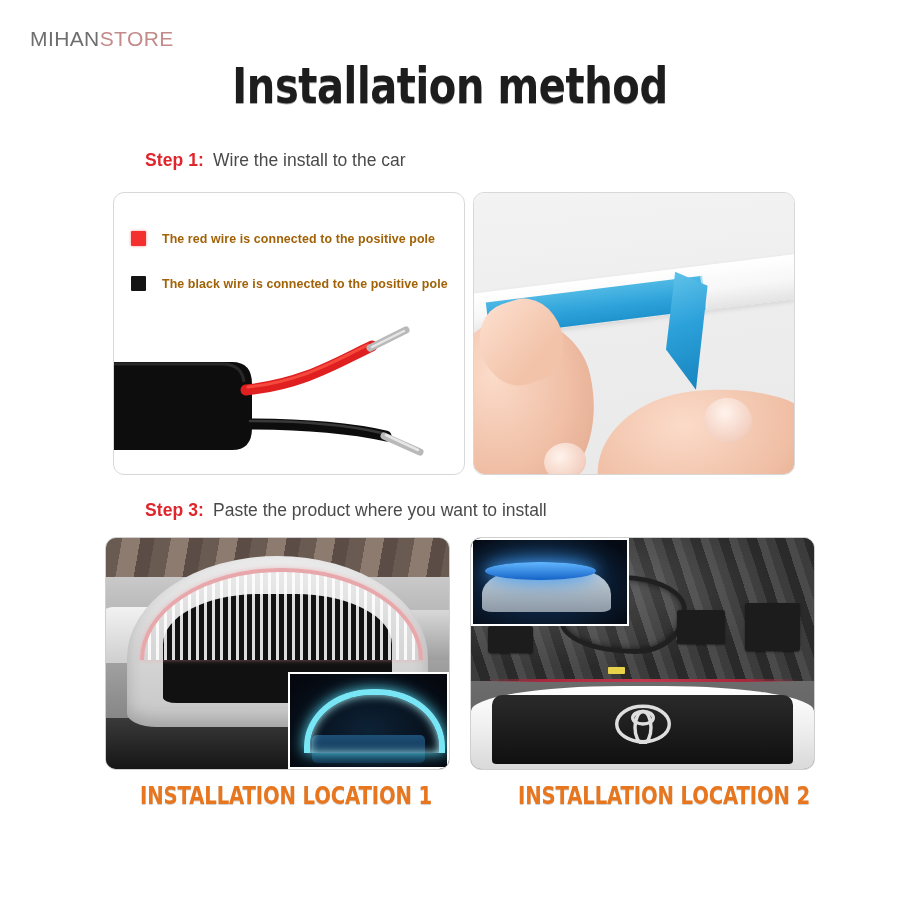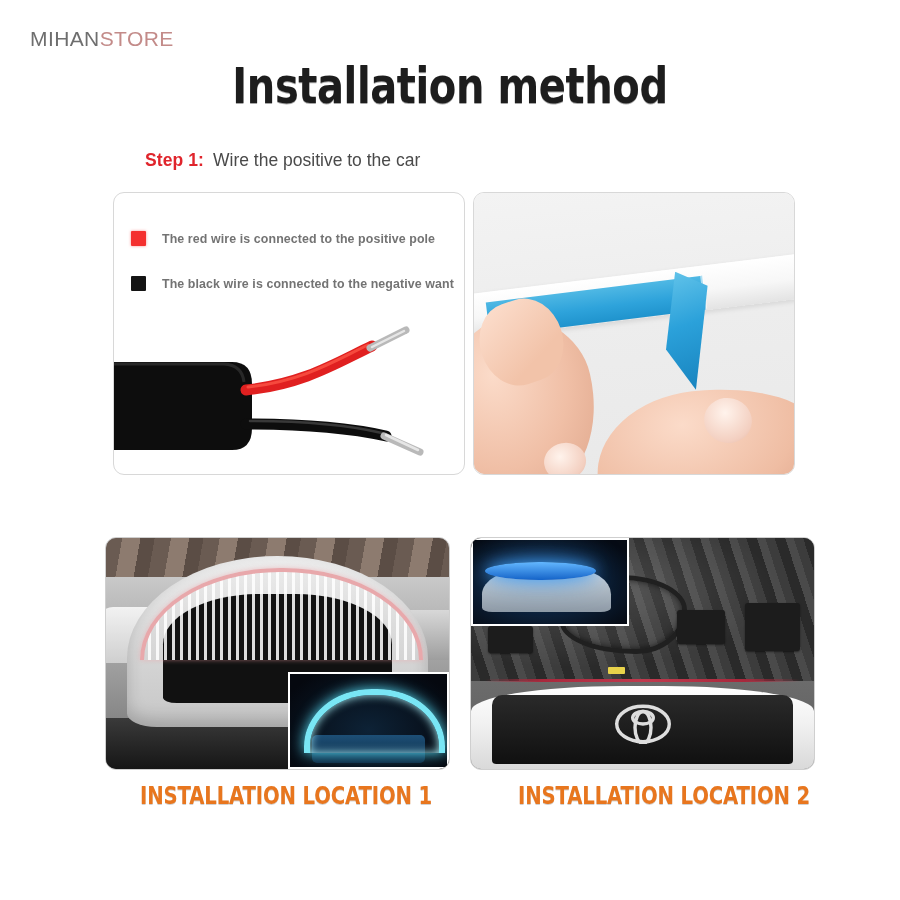--- a/index.html
+++ b/index.html
@@ -59,21 +59,21 @@
   #card-loc1 {left:105px;top:537px;width:345px;height:233px;border-color:#cfcfcf;}
   #card-loc2 {left:470px;top:537px;width:345px;height:233px;border-color:#cfcfcf;}
 
   
   .legend{position:absolute;left:17px;top:38px;width:320px;}
   .legend-row{display:flex;align-items:center;margin-bottom:30px;}
   .swatch{width:15px;height:15px;flex:0 0 15px;border-radius:1px;}
   .sw-red{background:#f4302f;box-shadow:0 0 3px rgba(244,48,47,.55);}
   .sw-black{background:#141414;}
   .legend-txt{
-    margin-left:16px;font-size:12.4px;color:#737373;font-weight:600;
+    margin-left:16px;font-size:12.4px;color:#a16207;font-weight:600;
     white-space:nowrap;letter-spacing:.1px;
   }
 
   
   .wire-wrap{position:absolute;left:0;bottom:0;width:352px;height:150px;}
 
   
   .photo{position:absolute;inset:0;}
 
   
@@ -225,34 +225,34 @@
 
 <div class="page">
 
   <div class="brand">
     <span class="b1">MIHAN</span><span class="b2">STORE</span>
   </div>
 
   <div class="main-title">Installation method</div>
 
   <div class="step-head" id="step1-head">
-    <span class="lbl">Step 1:</span><span class="txt">Wire the positive to the car</span>
+    <span class="lbl">Step 1:</span><span class="txt">Wire the install to the car</span>
   </div>
 
 
   <div class="card" id="card-step1">
 
     <div class="legend">
       <div class="legend-row">
         <span class="swatch sw-red"></span>
         <span class="legend-txt">The red wire is connected to the positive pole</span>
       </div>
       <div class="legend-row">
         <span class="swatch sw-black"></span>
-        <span class="legend-txt">The black wire is connected to the negative want</span>
+        <span class="legend-txt">The black wire is connected to the positive pole</span>
       </div>
     </div>
 
     <div class="wire-wrap">
       <svg width="352" height="150" viewBox="0 0 352 150">
 
         <path d="M0 38 L118 38 Q138 38 138 60 L138 104 Q138 126 118 126 L0 126 Z" fill="#0d0d0d"></path>
         <path d="M0 40 L110 40 Q128 41 130 58" stroke="#3a3a3a" stroke-width="3" fill="none" opacity=".6"></path>
 
         <path d="M132 66 C190 60 224 38 258 22" stroke="#e02020" stroke-width="11" fill="none" stroke-linecap="round"></path>
@@ -277,20 +277,23 @@
       <div class="p2-tape"></div>
       <div class="p2-fold"></div>
       <div class="p2-hand-l"></div>
       <div class="p2-finger-l"></div>
       <div class="p2-hand-r"></div>
       <div class="p2-nail n1"></div>
       <div class="p2-nail n2"></div>
     </div>
   </div>
 
+  <div class="step-head" id="step3-head">
+    <span class="lbl">Step 3:</span><span class="txt">Paste the product where you want to install</span>
+  </div>
 
   <div class="card" id="card-loc1">
     <div class="photo">
       <div class="p3-sky"></div>
       <div class="p3-roof"></div>
       <div class="p3-lot"></div>
       <div class="p3-car-l"></div>
       <div class="p3-car-r"></div>
       <div class="p3-engine"></div>
       <div class="p3-hood">

